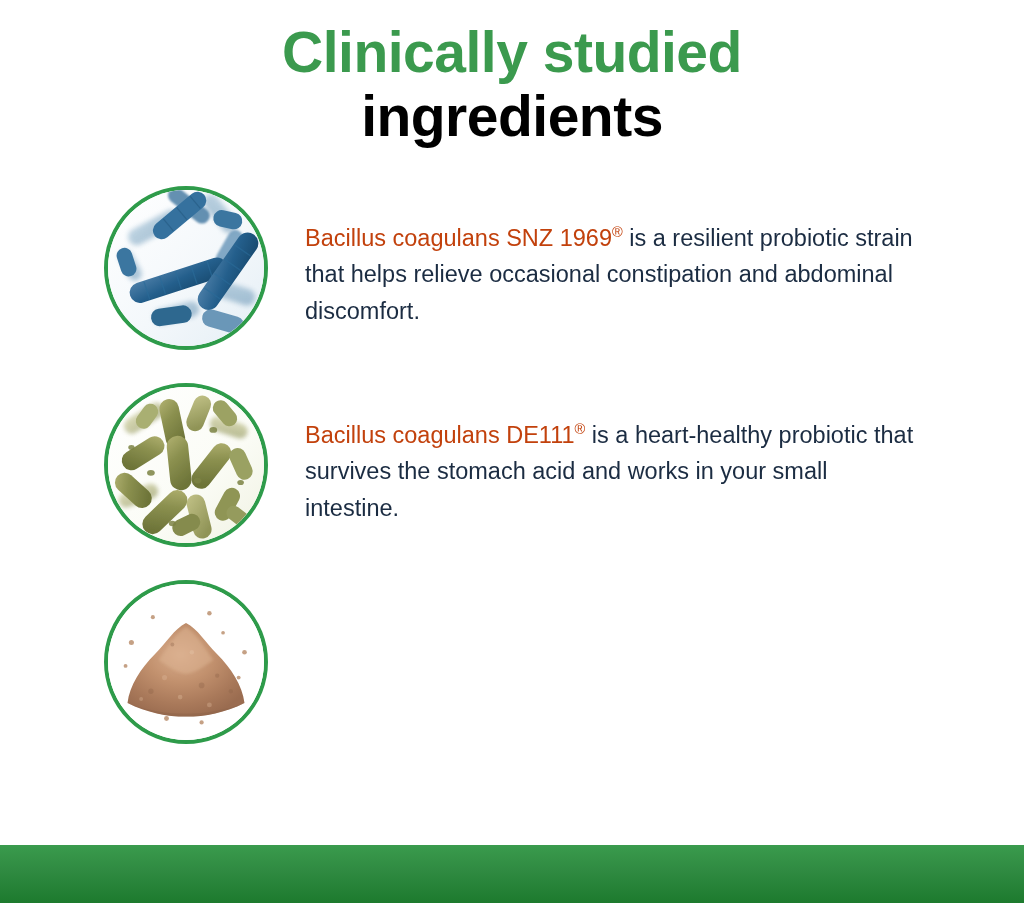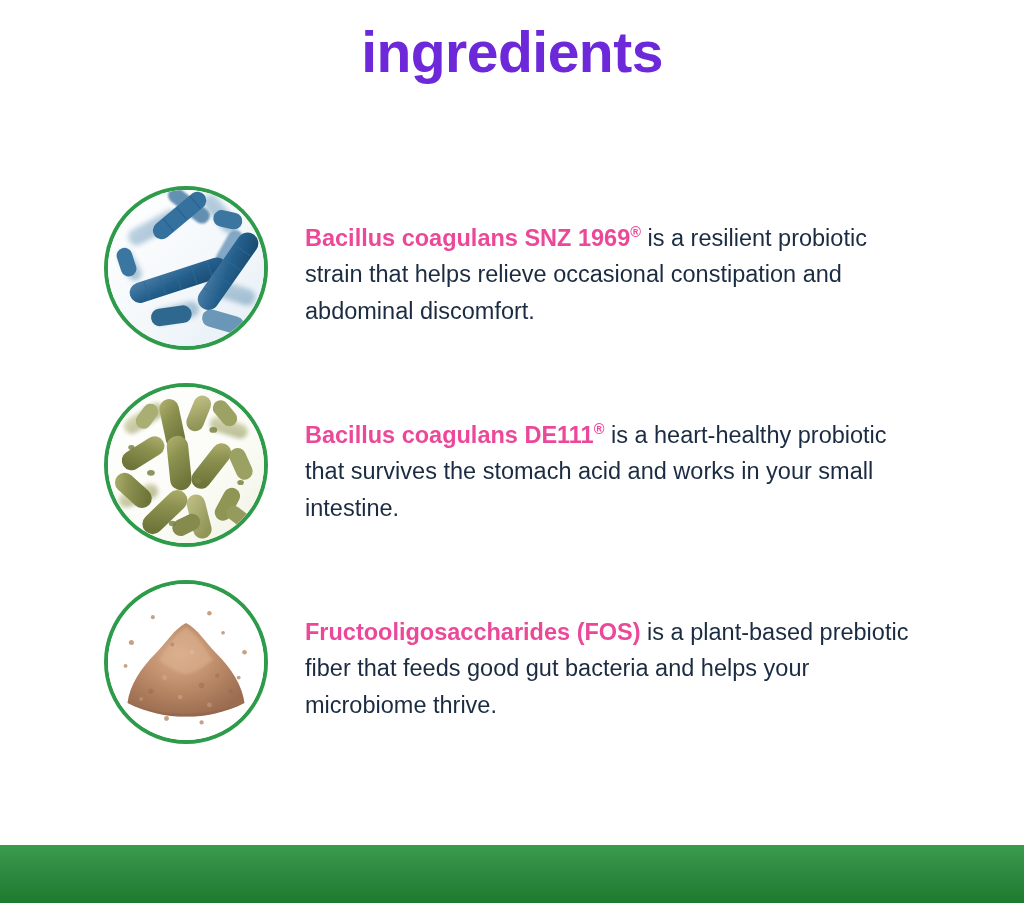--- a/index.html
+++ b/index.html
@@ -33,21 +33,21 @@
     line-height: 1.12;
     letter-spacing: -0.5px;
   }
   .heading-line {
     display: block;
     font-size: 57px;
     font-weight: 700;
     font-family: "Liberation Sans", sans-serif;
   }
   .heading-line.green { color: #3b9a4e; }
-  .heading-line.navy  { color: #6d28d9; }
+  .heading-line.navy  { color: #000000; }
 
   
   .rows {
     position: absolute;
     top: 186px;
     left: 0;
     width: 1024px;
   }
   .row {
     position: relative;
@@ -81,22 +81,22 @@
     margin-left: 37px;
     margin-top: 34px;
     padding-right: 100px;
     color: #1b2c42;
     font-size: 23.5px;
     line-height: 1.55;
     font-family: "Liberation Sans", sans-serif;
     max-width: 620px;
   }
   .desc .lead {
-    font-weight: 700;
-    color: #ec4899;
+    font-weight: 400;
+    color: #c2410c;
   }
   .desc sup {
     font-size: 0.62em;
     vertical-align: super;
     line-height: 0;
   }
 
   
   .footer-band {
     position: absolute;
@@ -106,20 +106,21 @@
     height: 58px;
     background: linear-gradient(to bottom, #3a9b4d 0%, #2f8a41 45%, #1d7a2e 100%);
   }
 </style>
 </head>
 <body>
 
 <div class="page">
 
   <h1 class="heading">
+    <span class="heading-line green">Clinically studied</span>
     <span class="heading-line navy">ingredients</span>
   </h1>
 
   <div class="rows">
 
     <div class="row">
       <div class="medallion">
         <svg viewBox="0 0 160 160" xmlns="http://www.w3.org/2000/svg" aria-hidden="true">
           <defs>
             <linearGradient id="bg1" x1="0" y1="0" x2="1" y2="1">
@@ -310,22 +311,19 @@
             <circle cx="112" cy="94" r="2.2" fill="#8d6348"></circle>
             <circle cx="44" cy="110" r="2.7" fill="#8d6348"></circle>
             <circle cx="86" cy="70" r="2.3" fill="#e6c8ab"></circle>
             <circle cx="66" cy="62" r="2" fill="#8d6348"></circle>
             <circle cx="104" cy="124" r="2.5" fill="#e0bb9d"></circle>
             <circle cx="34" cy="118" r="2" fill="#e0bb9d"></circle>
             <circle cx="126" cy="110" r="2.2" fill="#8d6348"></circle>
           </g>
         </svg>
       </div>
-      <p class="desc">
-        <span class="lead"><span>Fructooligosaccharides (FOS)</span><sup></sup></span><span> is a plant-based prebiotic fiber that feeds good gut bacteria and helps your microbiome thrive.</span>
-      </p>
     </div>
 
   </div>
 
   <div class="footer-band"></div>
 
 </div>
 
 </body></html>

